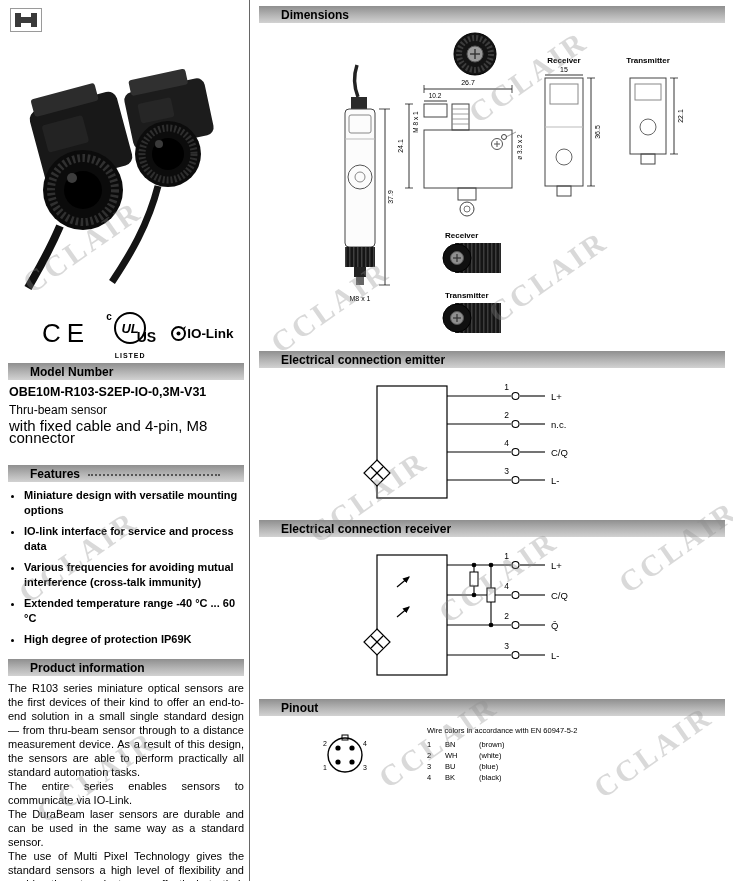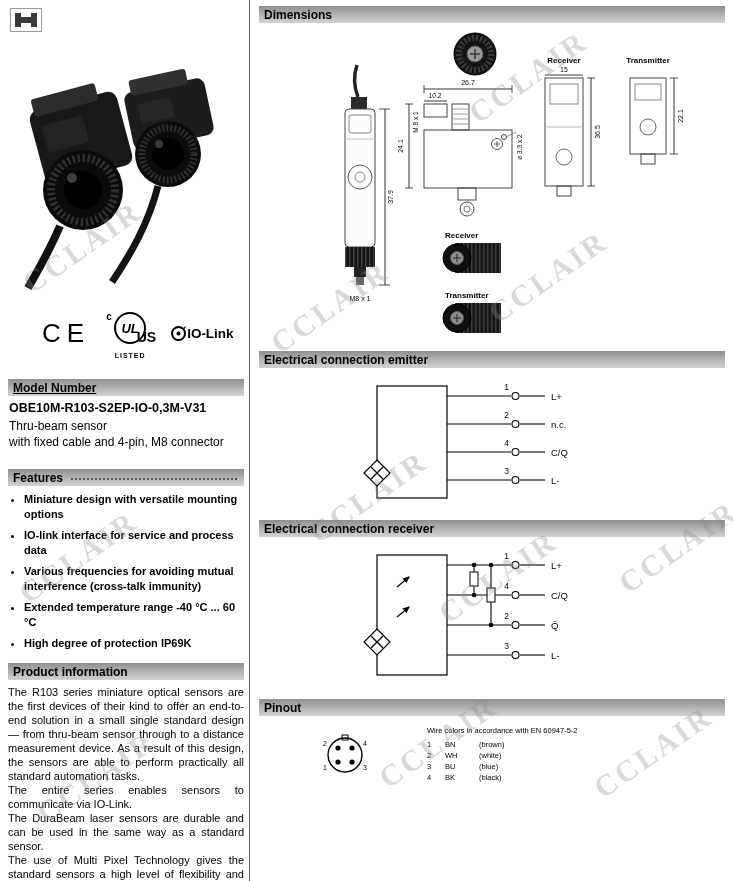--- a/index.html
+++ b/index.html
@@ -24,21 +24,21 @@
   }
 
   .left-col  { position: absolute; left: 8px;  top: 0; width: 236px; }
   .divider   { position: absolute; left: 249px; top: 0; width: 1px; height: 881px; background: #666; }
   .right-col { position: absolute; left: 259px; top: 0; width: 466px; }
 
   .section-bar {
     height: 17px;
     background: linear-gradient(180deg, #8f8f8f 0%, #b5b5b5 55%, #d2d2d2 100%);
     display: flex; align-items: center;
-    padding: 0 5px;
+    padding: 0 22px;
     font-size: 12px; font-weight: bold;
   }
   .bar-dots { flex: 1; border-bottom: 2px dotted #555; margin: 0 2px 4px 8px; height: 55%; }
 
   
   .brand-logo { margin: 8px 0 0 2px; width: 32px; height: 24px; }
   .photo-wrap { margin-top: 4px; }
   .certs {
     display: flex; align-items: center;
     gap: 16px; padding-left: 34px;
@@ -51,24 +51,24 @@
     border: 2.5px solid #000; border-radius: 50%;
     display: flex; align-items: center; justify-content: center;
   }
   .ul-letters { font-weight: bold; font-style: italic; font-size: 13px; }
   .ul-c  { position: absolute; left: 0; top: 2px; font-size: 10px; font-weight: bold; }
   .ul-us { position: absolute; right: -2px; bottom: 12px; font-size: 14px; font-weight: bold; }
   .ul-listed { position: absolute; left: 0; right: 0; bottom: -2px; text-align: center; font-size: 7px; font-weight: bold; letter-spacing: 1px; }
   .iolink { display: flex; align-items: center; gap: 0; }
   .iolink-text { font-weight: bold; font-size: 13.5px; }
 
-  .bar-model { margin-top: 21px; text-decoration: underline; }
+  .bar-model { margin-top: 5px; }
   .model-number { font-weight: bold; font-size: 12.5px; margin: 5px 0 0 1px; line-height: 15px; }
   .model-type   { font-size: 12px; margin: 3px 0 0 1px; line-height: 14px; }
-  .model-desc   { font-size: 12px; margin: 3px 0 0 1px; line-height: 12px; }
+  .model-desc   { font-size: 15px; margin: 3px 0 0 1px; line-height: 12px; }
 
   .bar-features { margin-top: 21px; }
   .features-list { margin: 6px 0 0 0; padding-left: 16px; font-weight: bold; }
   .features-list li { font-size: 11px; line-height: 15px; margin-bottom: 6px; }
 
   .bar-product { margin-top: 12px; }
   .product-info { margin-top: 5px; }
   .product-info p { margin: 0; font-size: 11px; line-height: 14px; text-align: justify; }
 
   

